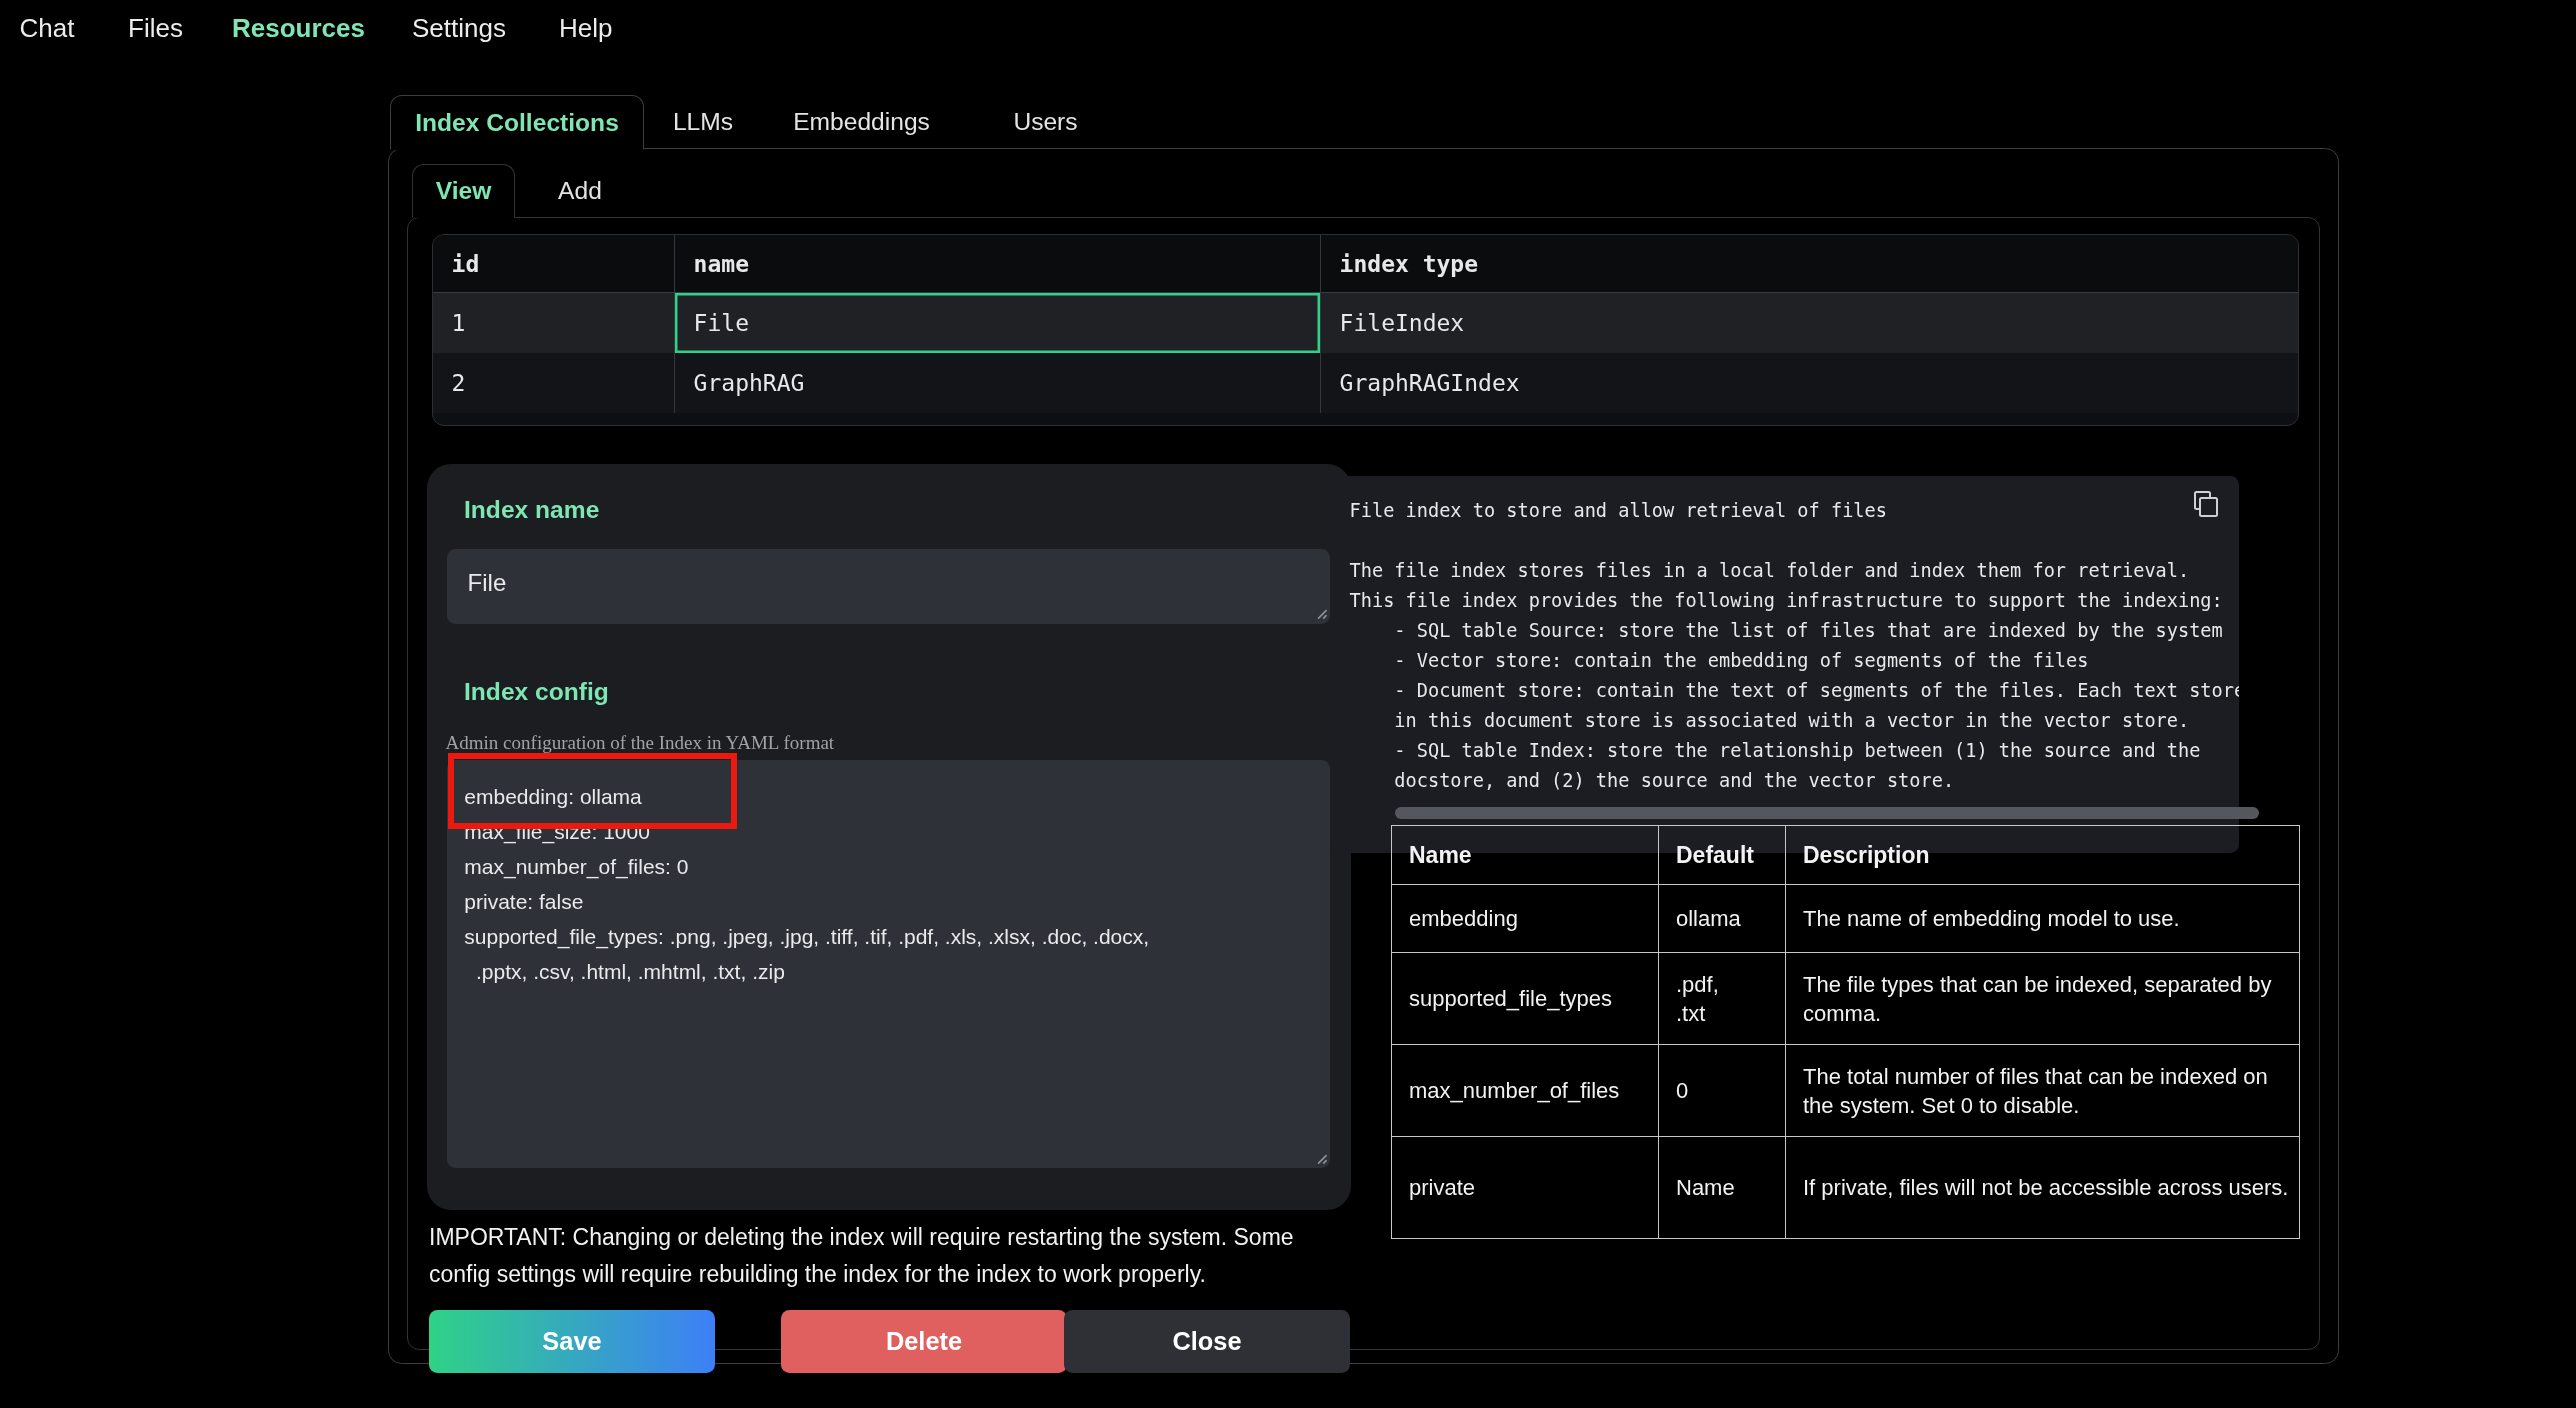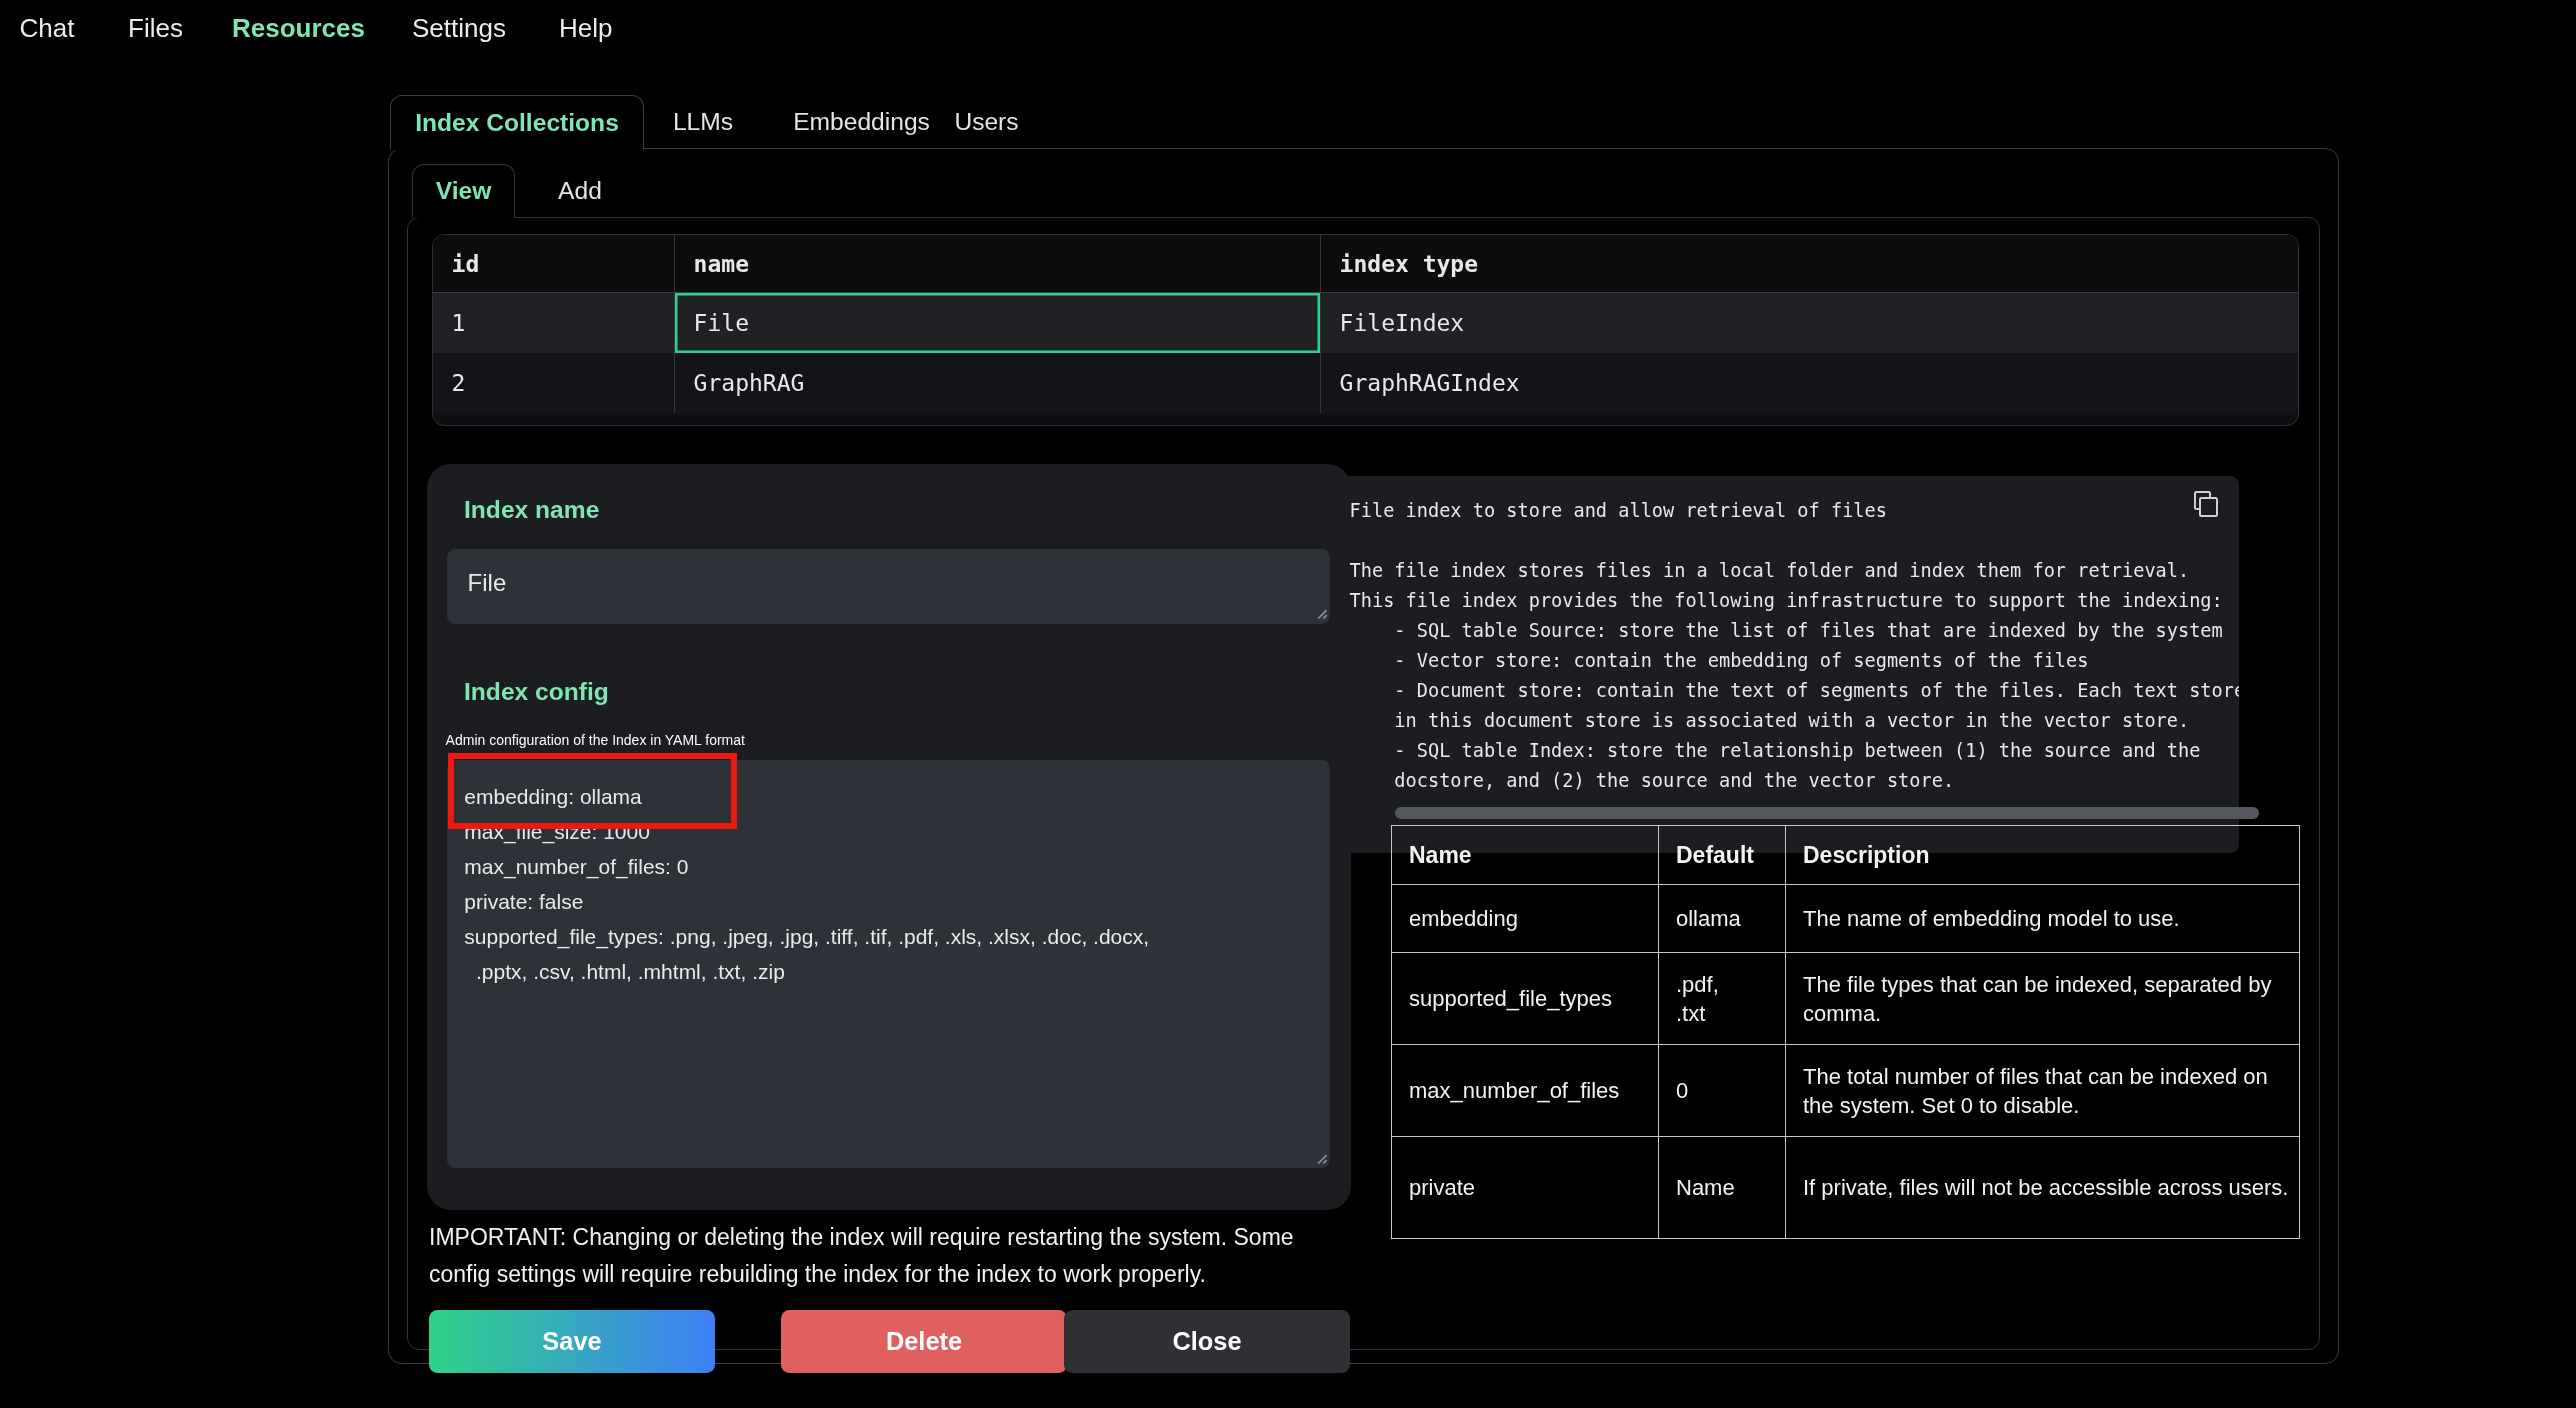--- a/index.html
+++ b/index.html
@@ -37,21 +37,21 @@
   .df-r2 { height:60px; background:#131418; }
   .df-selected { box-shadow: inset 0 0 0 2.5px #2fd08c; }
 
   
   .card { left:427px; top:464px; width:924px; height:746px; background:#1b1d21; border-radius:24px; }
   .field-label { position:absolute; left:37px; font-size:24.6px; font-weight:700; color:#7fe5b3; }
   .gr-input { position:absolute; left:20.3px; width:883px; background:#2e3138; border:none;
               border-radius:8.5px; color:#eaeaec; font-family:"Liberation Sans", sans-serif;
               resize:none; outline:none; overflow:hidden; }
   .grip { position:absolute; width:15.3px; height:15.3px; }
-  .helper-text { position:absolute; left:18.6px; font-size:14px; color:#ffffff; }
+  .helper-text { position:absolute; left:18.6px; font-size:19px; color:#a3a3a3;font-family:Liberation Serif, serif; }
   .red-annotation { left:448px; top:753px; width:289px; height:76px;
                     border:6px solid #ec1a0e; z-index:9; pointer-events:none; }
   .important-note { left:429px; top:1219px; width:927px; font-size:23px; line-height:37px; color:#f2f2f3; }
 
   .btn { position:absolute; top:1310px; height:63px; width:286px; border:none; border-radius:8.5px;
          font-family:"Liberation Sans", sans-serif; font-size:25.4px; font-weight:700;
          color:#fff; cursor:pointer; }
   .btn-save   { left:429px;  background:linear-gradient(90deg,#2fd287,#3d7ff7); }
   .btn-delete { left:747px;  background:#e06060;margin-left:34px; }
   .btn-close  { left:1064px; background:#2e3036; }
@@ -93,21 +93,21 @@
     <div class="nav-item" style="left:412px;">Settings</div>
     <div class="nav-item" style="left:559px;">Help</div>
   </div>
 
   <div class="abs panel-outer"></div>
   <div class="tab-box" style="left:390px; top:95px; width:254px; height:55px; line-height:53px;">
     <span>Index Collections</span>
   </div>
   <div class="tab-label" style="left:669px; top:108px; width:68px;">LLMs</div>
   <div class="tab-label" style="left:781px; top:108px; width:161px;">Embeddings</div>
-  <div class="tab-label" style="left:946px;top:108px; width:81px;">Users</div>
+  <div class="tab-label" style="left:1005px;top:108px; width:81px;">Users</div>
 
   <div class="abs panel-inner"></div>
   <div class="tab-box" style="left:412px; top:164px; width:103px; height:54px; line-height:51px; border-color:#323338; border-bottom-color:#000;">
     <span>View</span>
   </div>
   <div class="tab-label" style="left:542px; top:177px; width:76px;">Add</div>
 
   <div class="abs dataframe">
     <div class="df-row df-head">
       <div>id</div>

